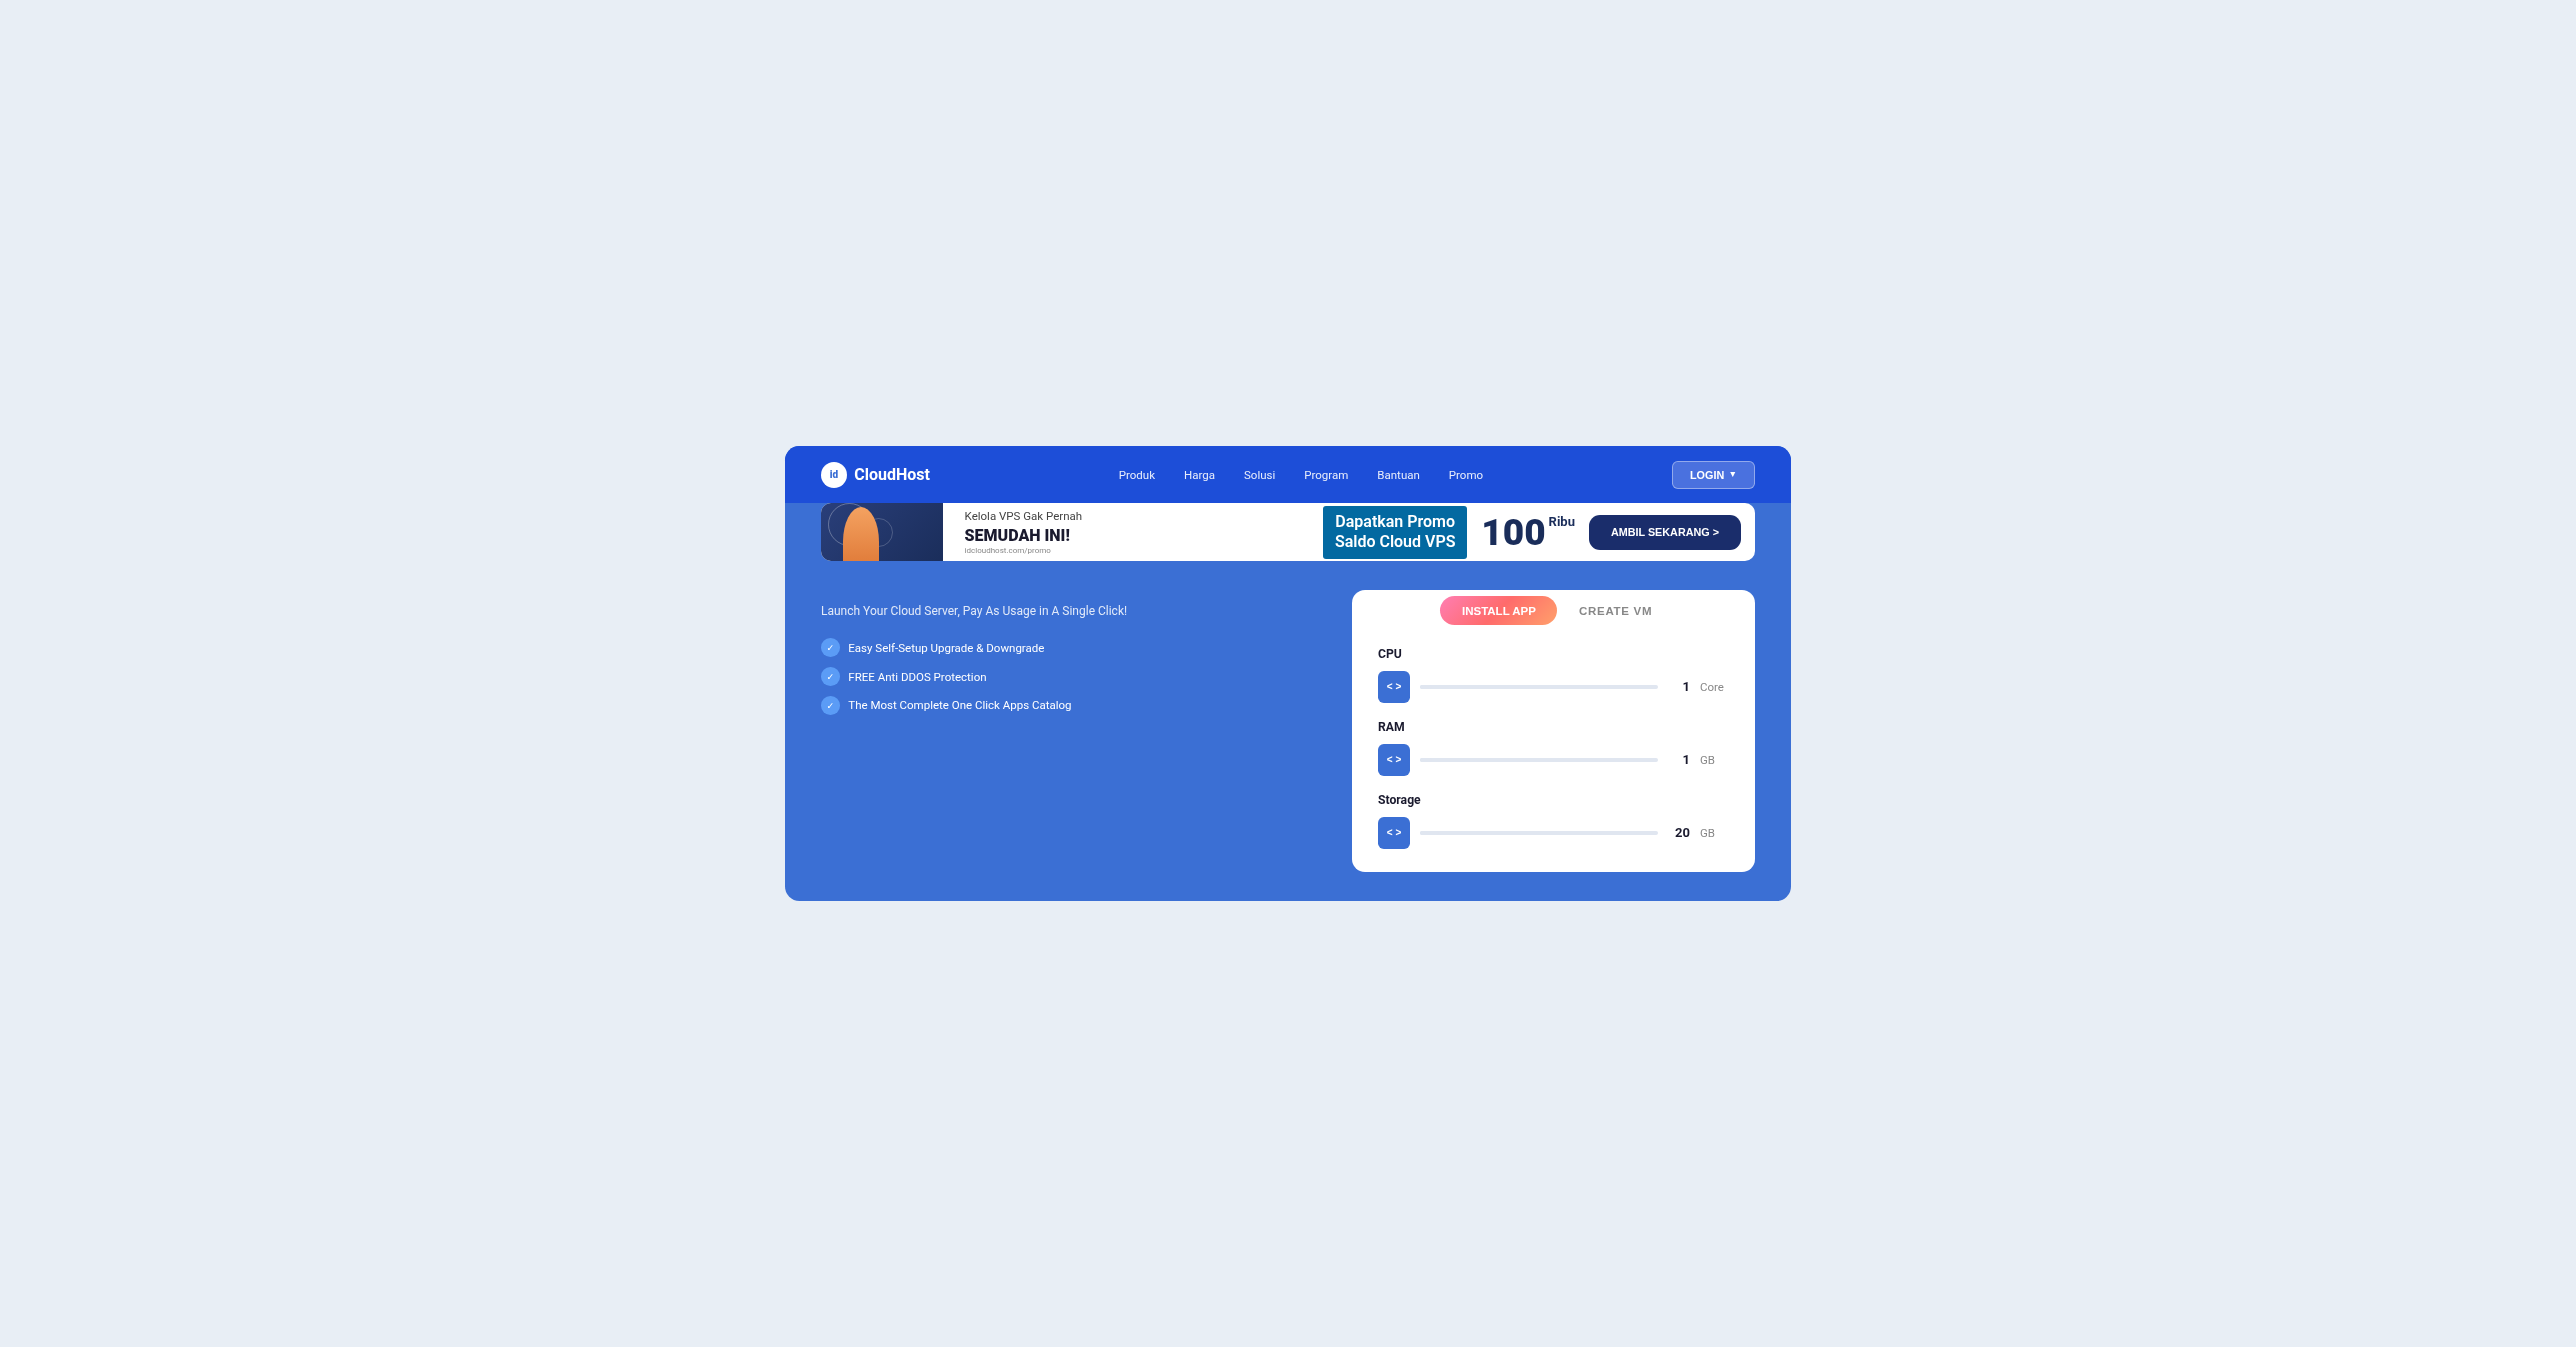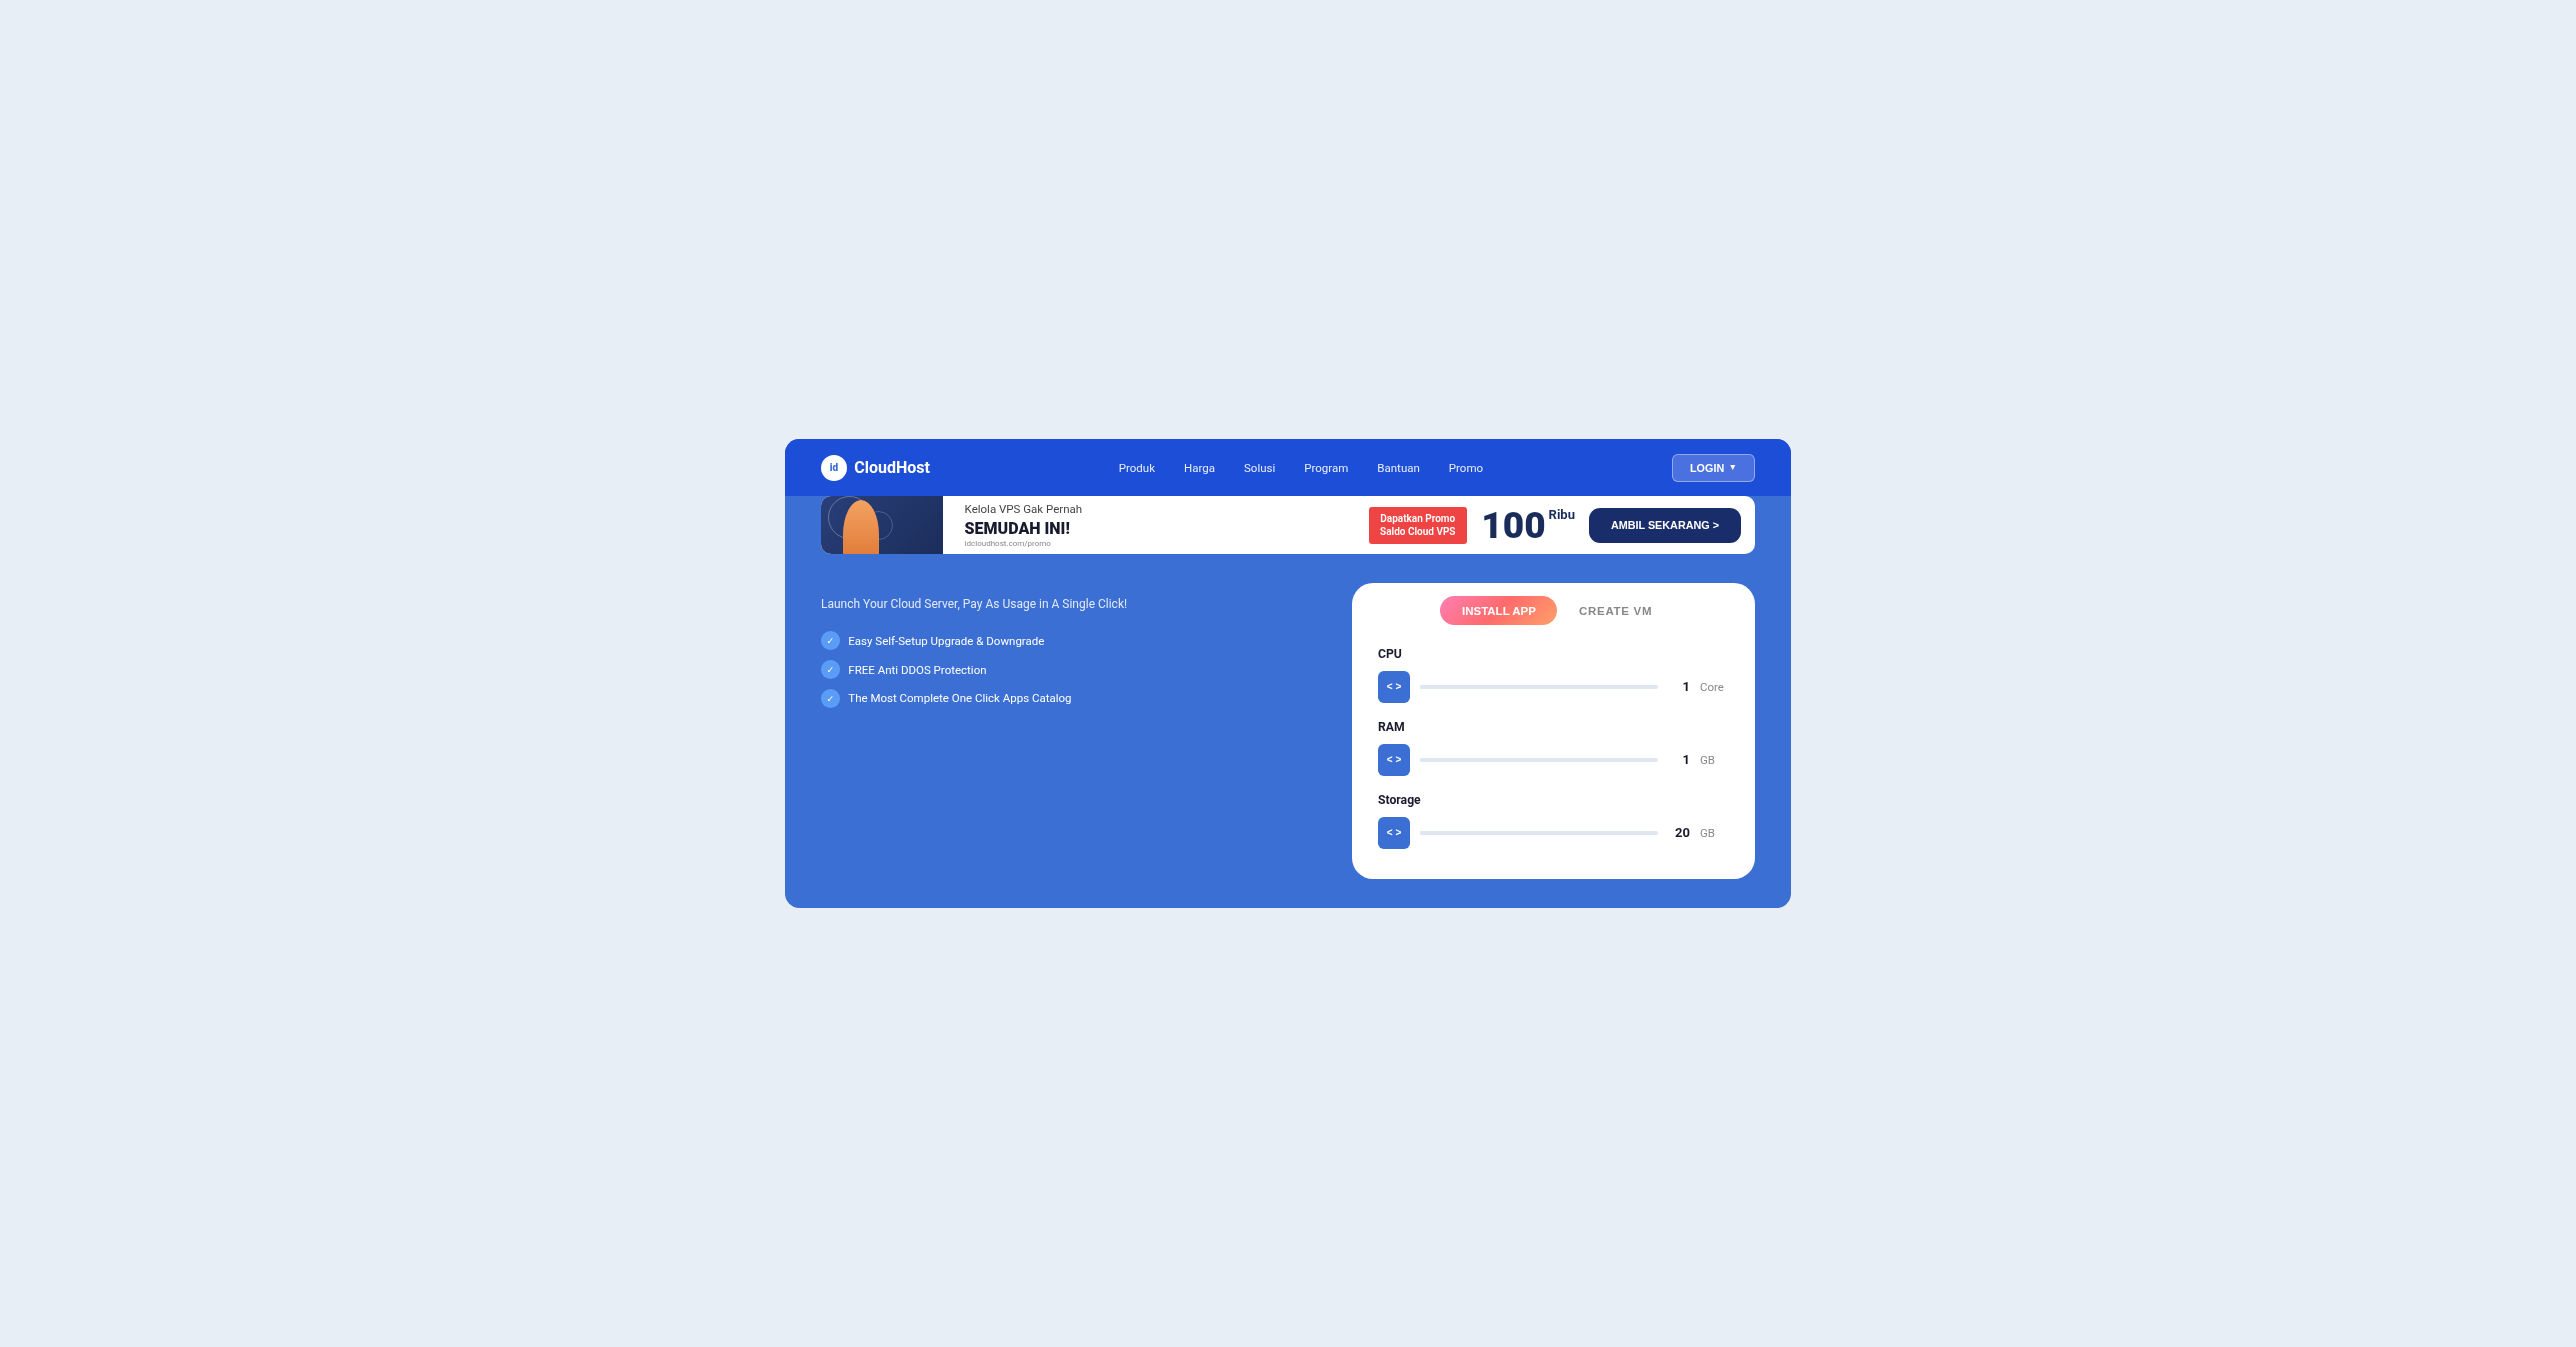--- a/index.html
+++ b/index.html
@@ -146,25 +146,25 @@
       color: #888;
       margin-top: 1.4px;
     }
     .banner-promo-area {
       display: flex;
       align-items: center;
       gap: 14.4px;
       padding: 0 14.4px;
     }
     .promo-badge {
-      background: #ef4444;
+      background: #0369a1;
       color: white;
       padding: 5.8px 11.5px;
       border-radius: 3px;
-      font-size: 10px;
+      font-size: 16px;
       font-weight: 600;
       text-align: center;
       line-height: 1.3;
     }
     .promo-amount {
       display: flex;
       align-items: flex-start;
       gap: 2.9px;
     }
     .promo-number {
@@ -234,22 +234,22 @@
       align-items: center;
       justify-content: center;
       flex-shrink: 0;
       font-size: 9.3px;
       color: white;
     }
     
     .config-card {
       width: 403px;
       background: white;
-      border-radius: 21px;
-      padding: 13px 26px;
+      border-radius: 13px;
+      padding: 6px 26px;
       flex-shrink: 0;
     }
     .tab-row {
       display: flex;
       justify-content: center;
       gap: 7.2px;
       margin-bottom: 21.6px;
     }
     .tab-install {
       background: linear-gradient(135deg, #ff7eb3, #ff6b6b, #ffa06b);

